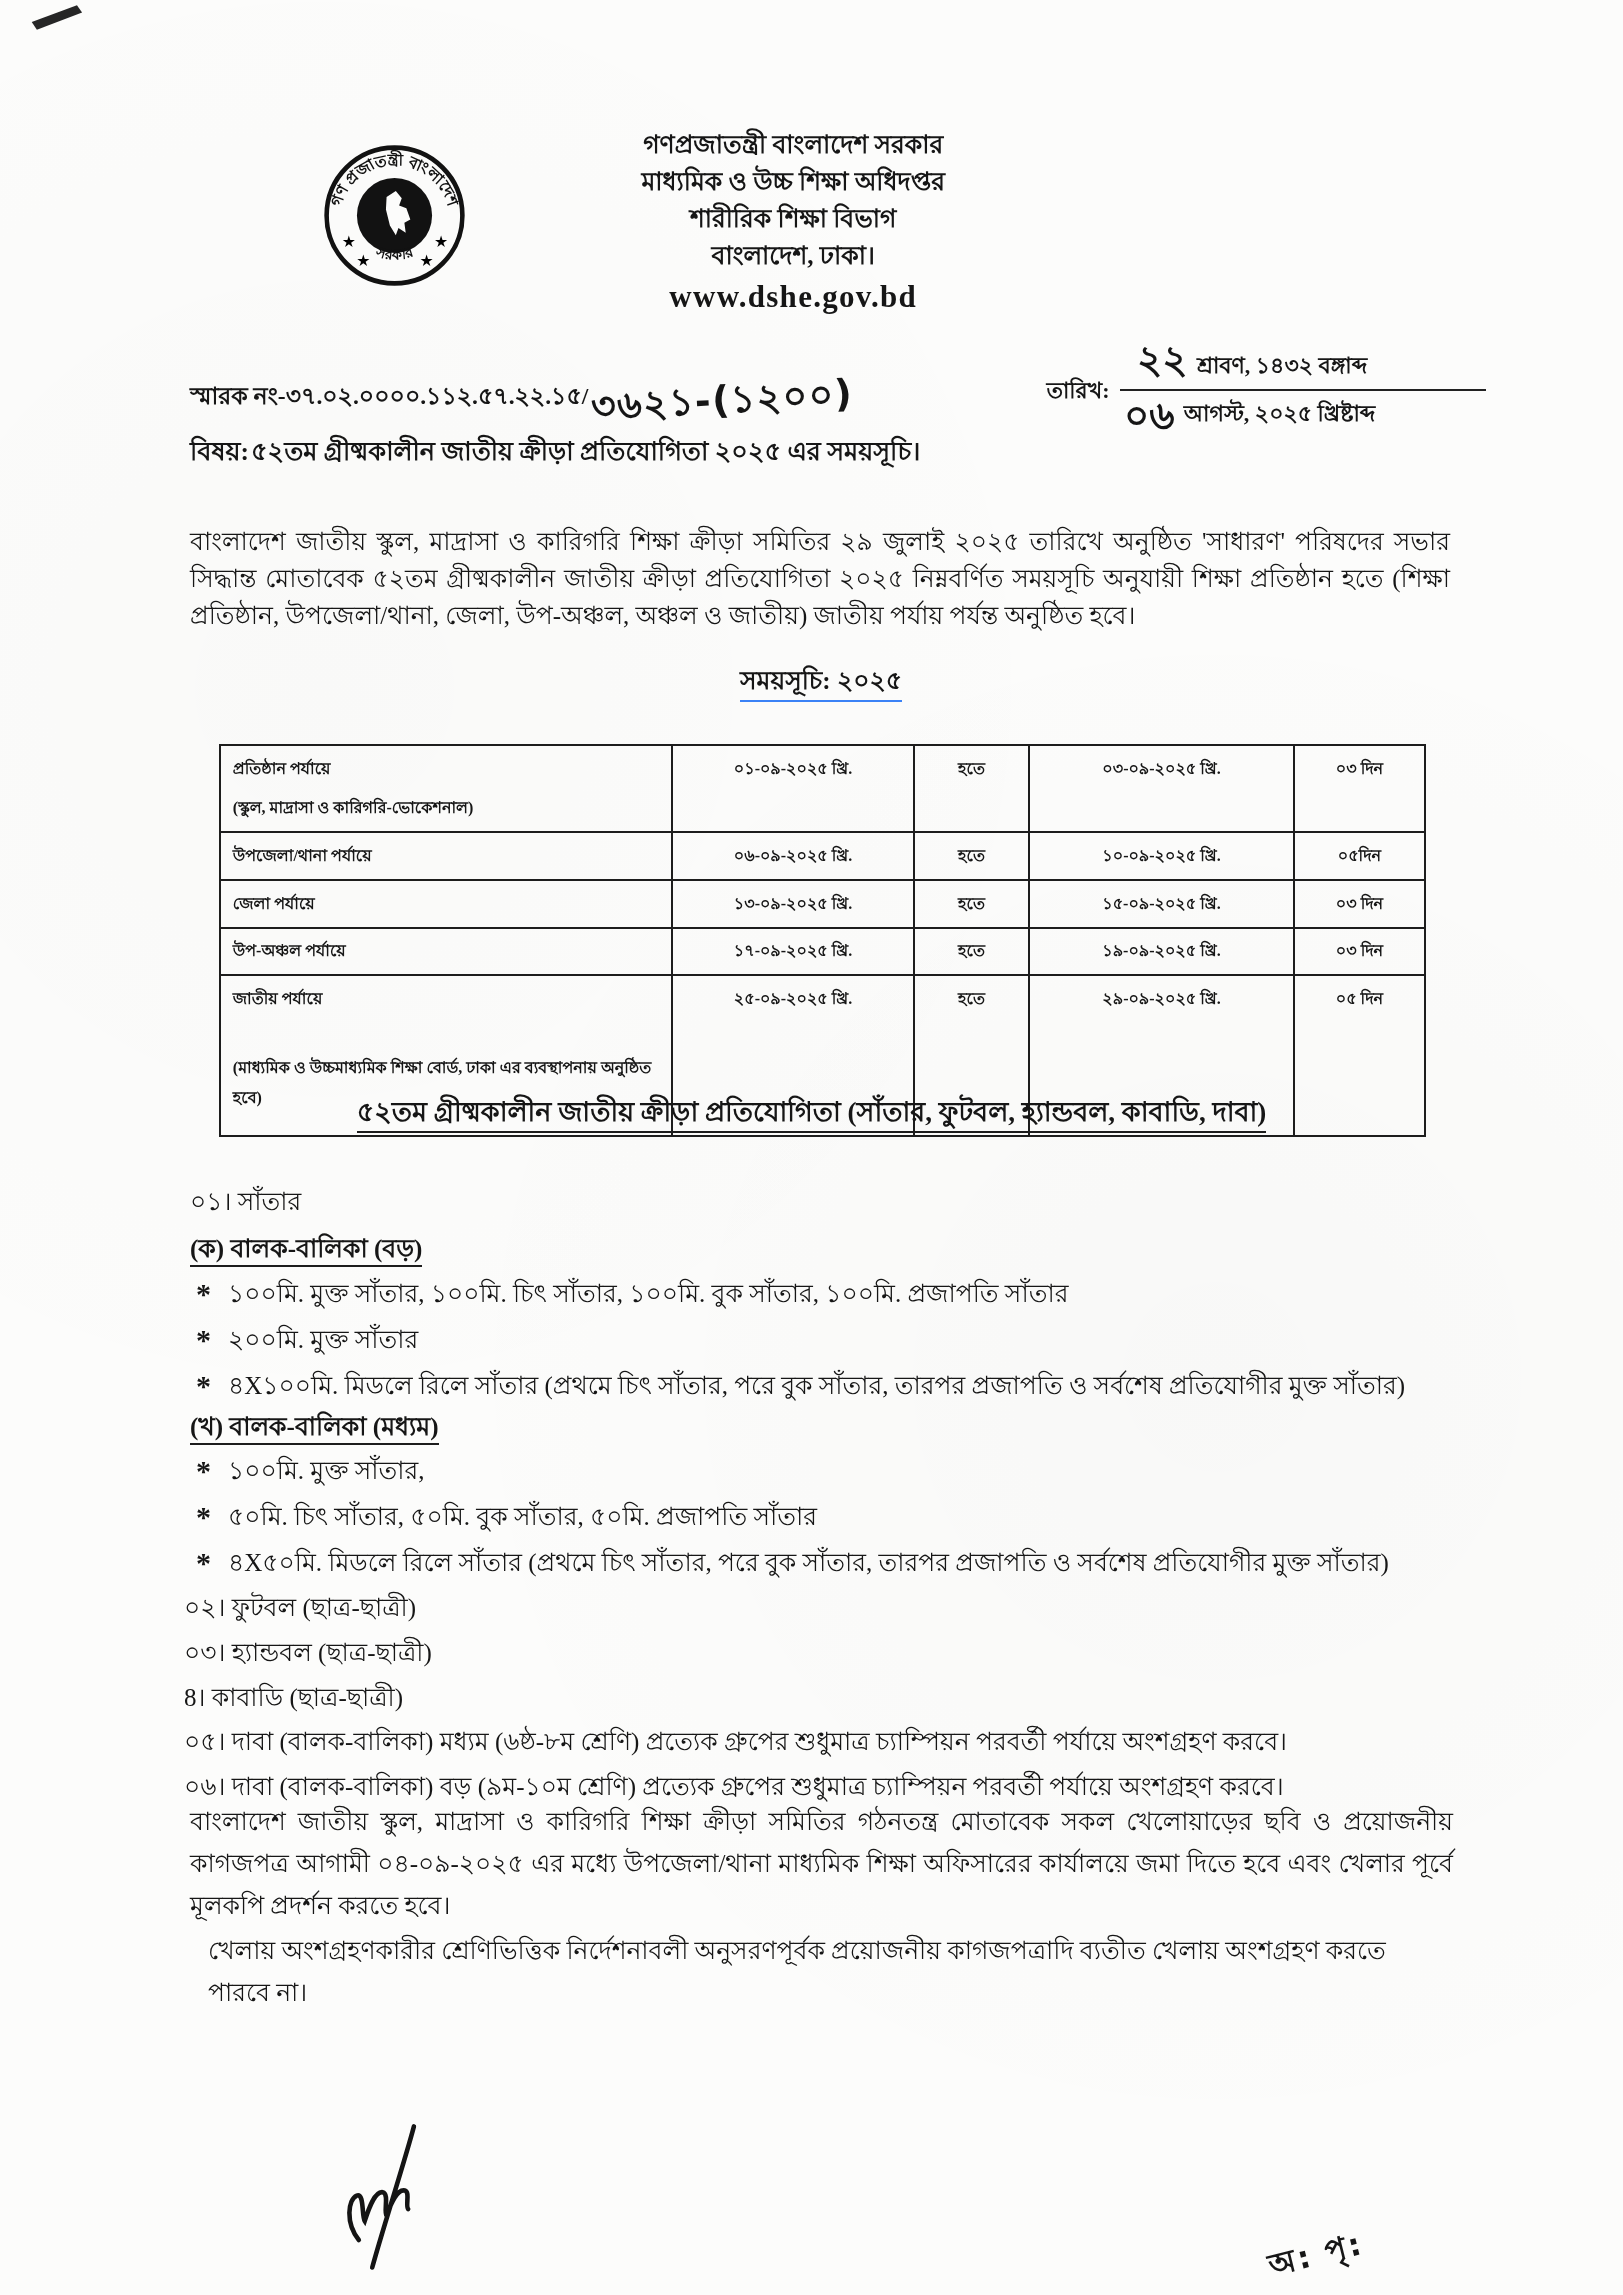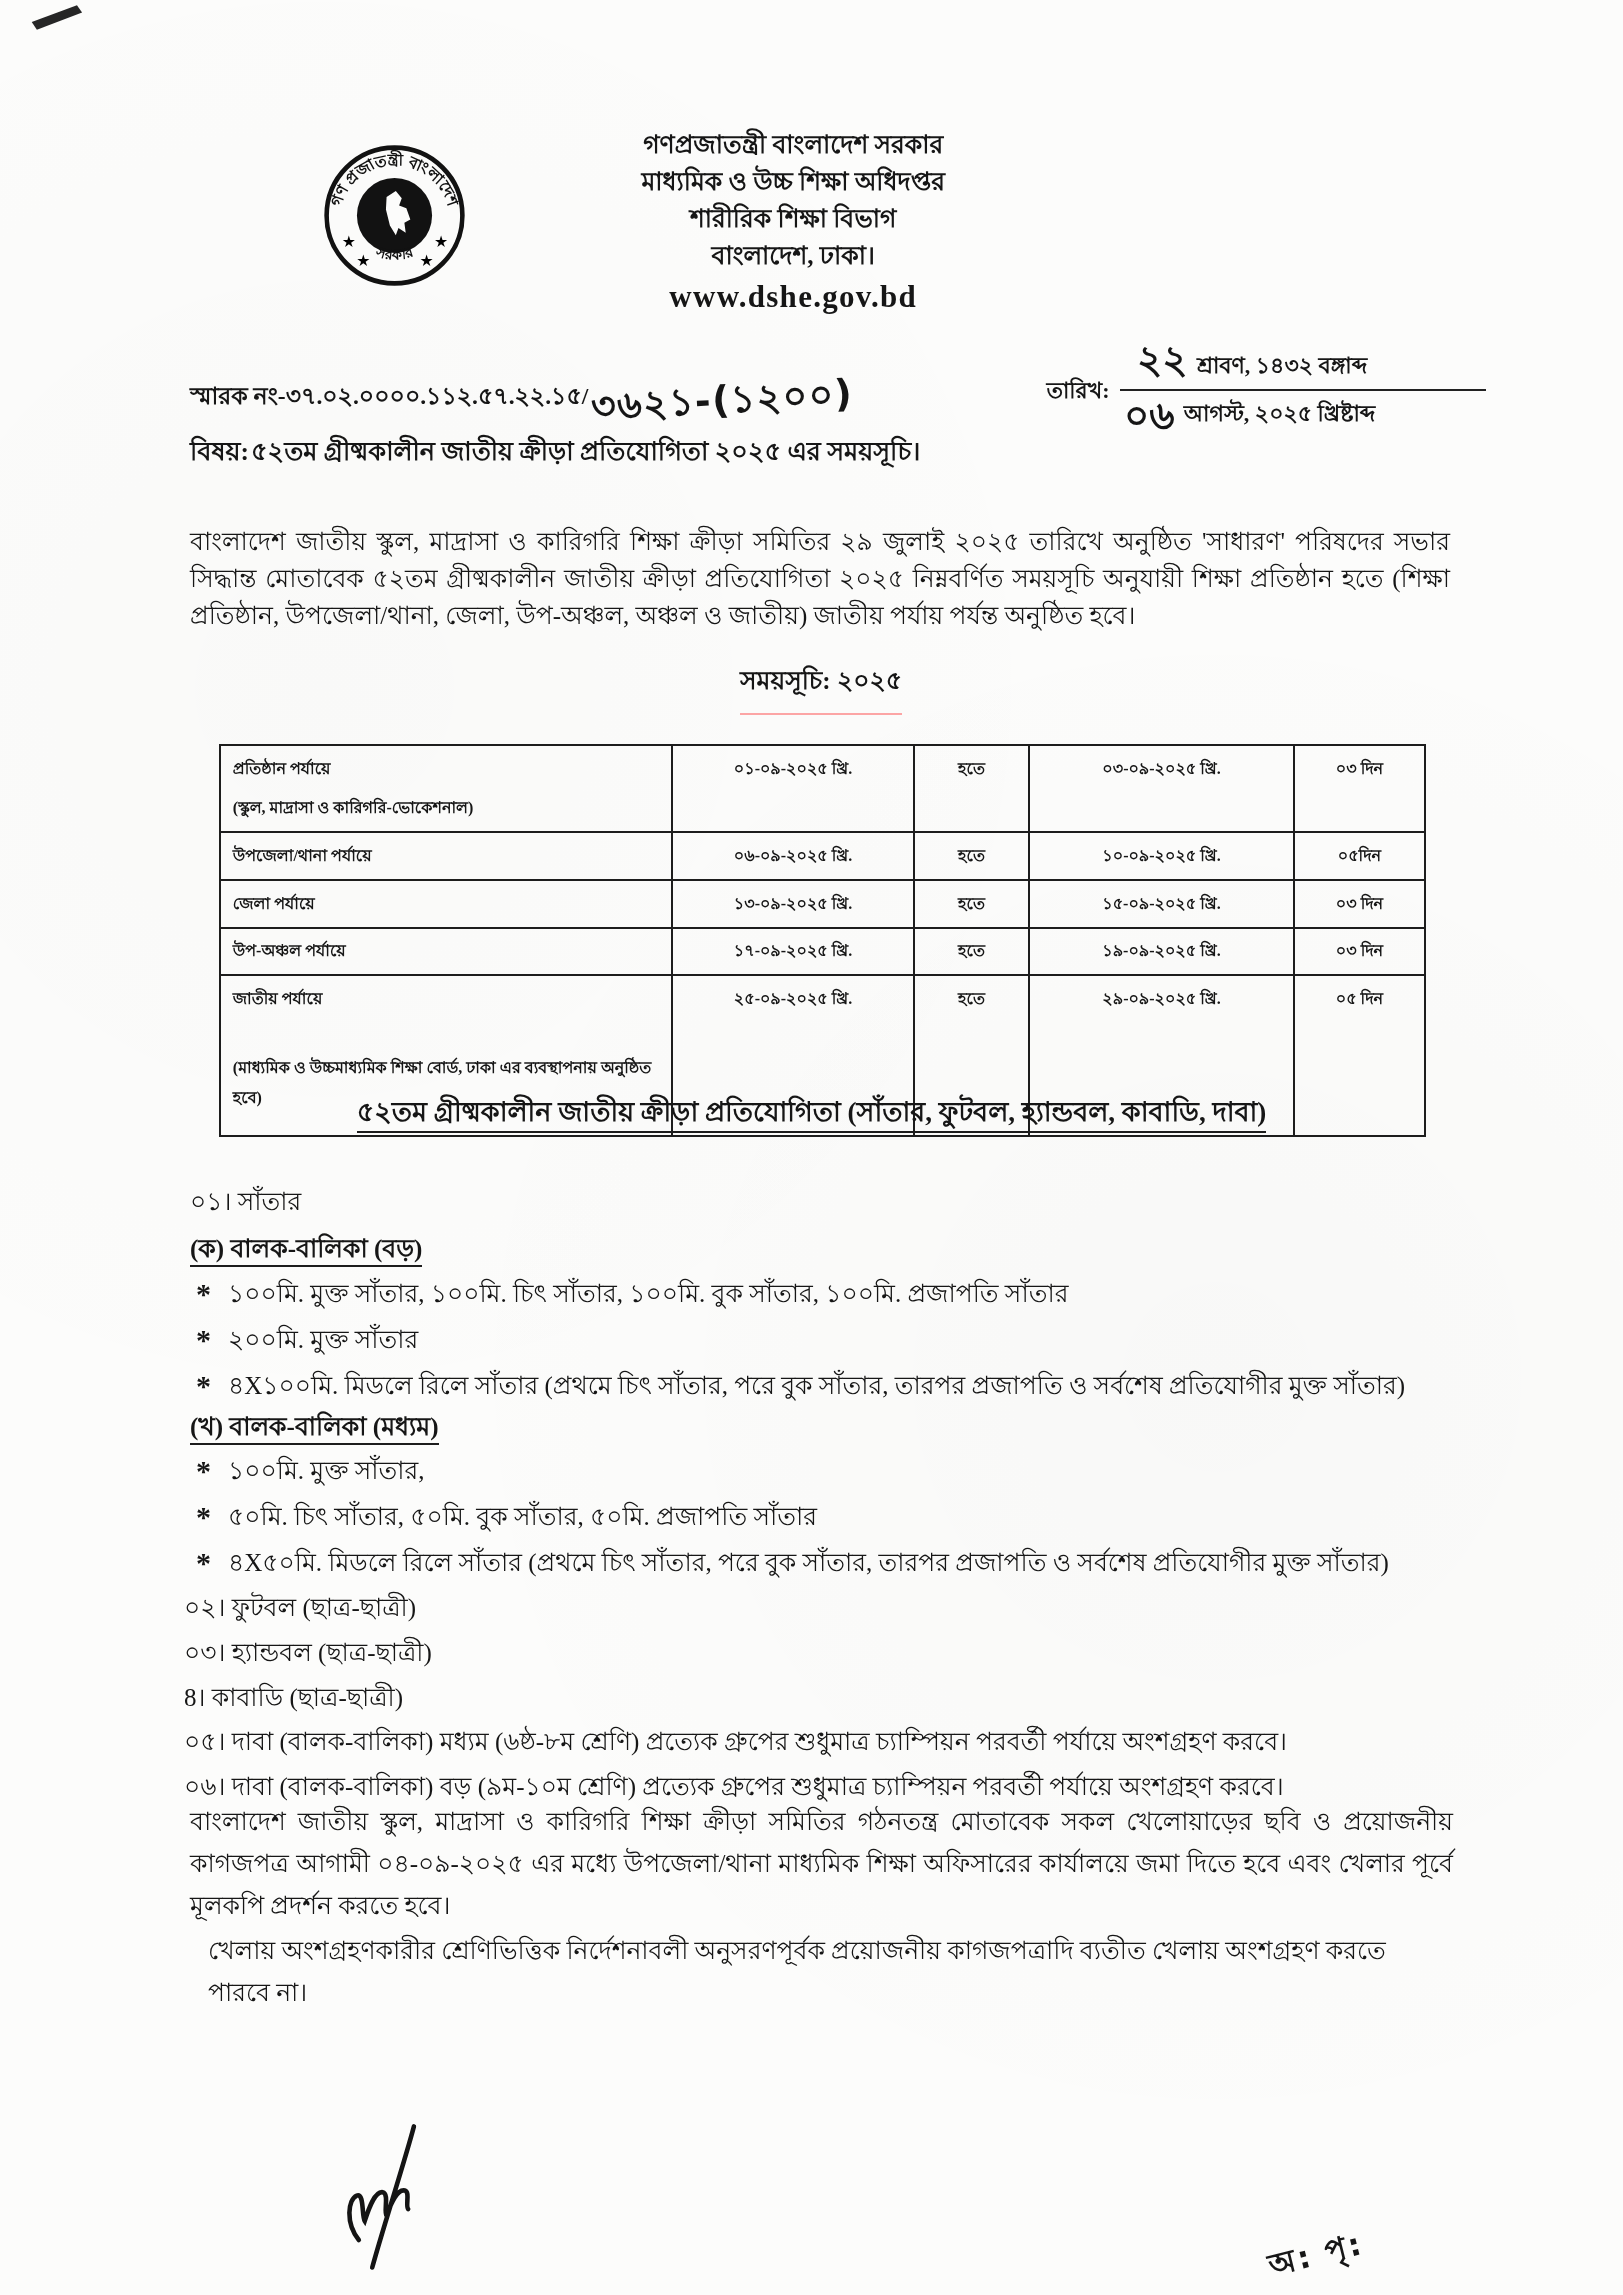--- a/index.html
+++ b/index.html
@@ -33,21 +33,21 @@
   .date-hand{font-size:39px;line-height:1;font-family:Liberation Serif, serif;}
   
   .subject-row{position:absolute;top:432px;left:190px;font-size:25.5px;font-weight:bold;
                display:flex;gap:2px;white-space:nowrap;}
   
   .intro{position:absolute;top:523px;left:190px;width:1260px;font-size:25px;
          line-height:37px;text-align:justify;font-weight:500;}
   
   .table-title{position:absolute;top:661px;left:219px;width:1204px;text-align:center;
                font-size:25px;font-weight:bold;}
-  .table-title span{border-bottom:2px solid #fca5a5;padding-bottom:19px;}
+  .table-title span{border-bottom:2px solid #3b82f6;padding-bottom:6px;}
   table.schedule{position:absolute;top:744px;left:219px;width:1204px;
                  border-collapse:collapse;font-size:16px;font-weight:600;table-layout:fixed;}
   table.schedule td{border:2px solid #1d1d1d;padding:7.9px 11.8px;vertical-align:top;
                     line-height:30px;}
   td.c-level{text-align:left;}
   td.c-date,td.c-hote,td.c-days{text-align:center;}
   .level-note{margin-top:9.2px;font-weight:600;}
   tr.row-mid td{height:25px;}
   tr.row-natl td{height:143px;}
   

